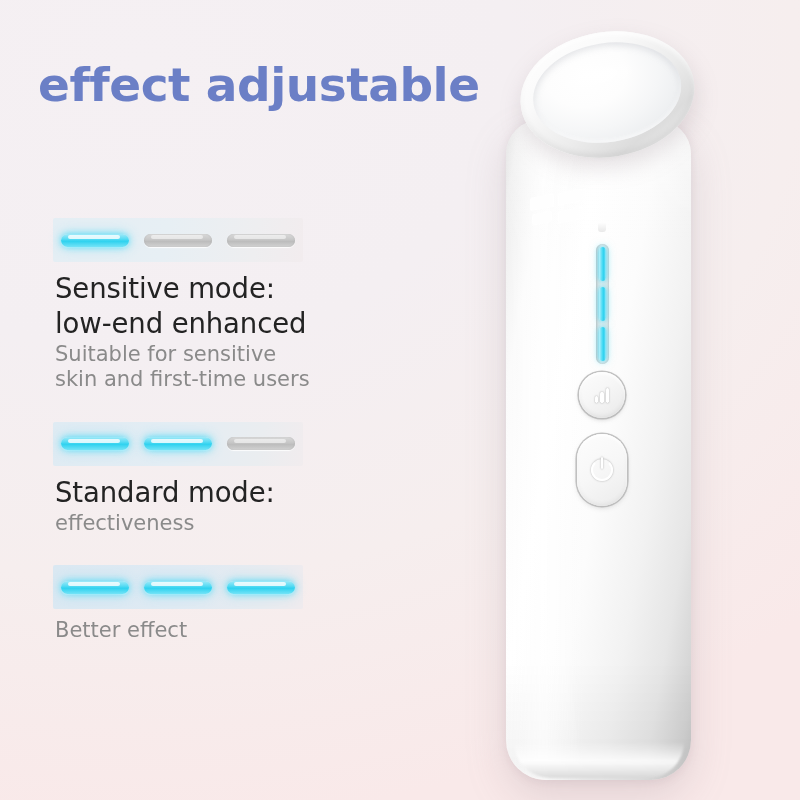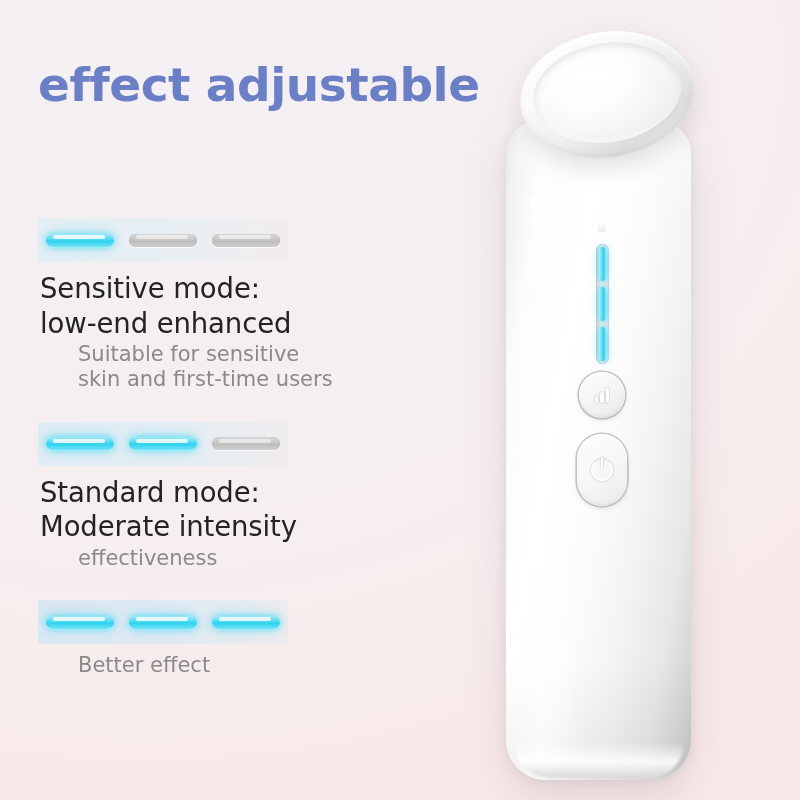--- a/index.html
+++ b/index.html
@@ -36,20 +36,21 @@
     letter-spacing: -0.5px;
   }
   .headline .hl-line { display: block; white-space: pre; }
 
   
   .features {
     position: absolute;
     left: 0px;
     top: 218px;
     width: 380px;
+    padding-left: 15px;
   }
   .feature { position: relative; }
   .feature.f1 { margin-top: 0px; }
   .feature.f2 { margin-top: 29px; }
   .feature.f3 { margin-top: 29px; }
 
   
   .ind-panel {
     position: relative;
     margin-left: 38px;
@@ -115,21 +116,21 @@
     letter-spacing: -0.1px;
   }
   .feat-title .ft-line { display: block; white-space: pre; }
   .feat-sub {
     color: #8a8a8a;
     font-size: 21px;
     line-height: 1.2;
     margin-top: 2px;
     font-weight: 400;
   }
-  .feat-sub .fs-line { display: block; white-space: pre; margin-left: 38px; }
+  .feat-sub .fs-line { display: block; white-space: pre; }
 
   
   #device {
     position: absolute;
     left: 470px;
     top: 10px;
     width: 330px;
     height: 790px;
   }
 
@@ -405,21 +406,20 @@
 
     <div class="feature f2">
       <div class="ind-panel lvl2">
         <span class="bar on"></span>
         <span class="bar on"></span>
         <span class="bar off"></span>
       </div>
       <div class="feat-text">
         <div class="feat-title">
           <span class="ft-line">Standard mode:</span>
-          <span class="ft-line">Moderate intensity</span>
         </div>
         <div class="feat-sub">
           <span class="fs-line">effectiveness</span>
         </div>
       </div>
     </div>
 
     <div class="feature f3">
       <div class="ind-panel lvl3">
         <span class="bar on"></span>

